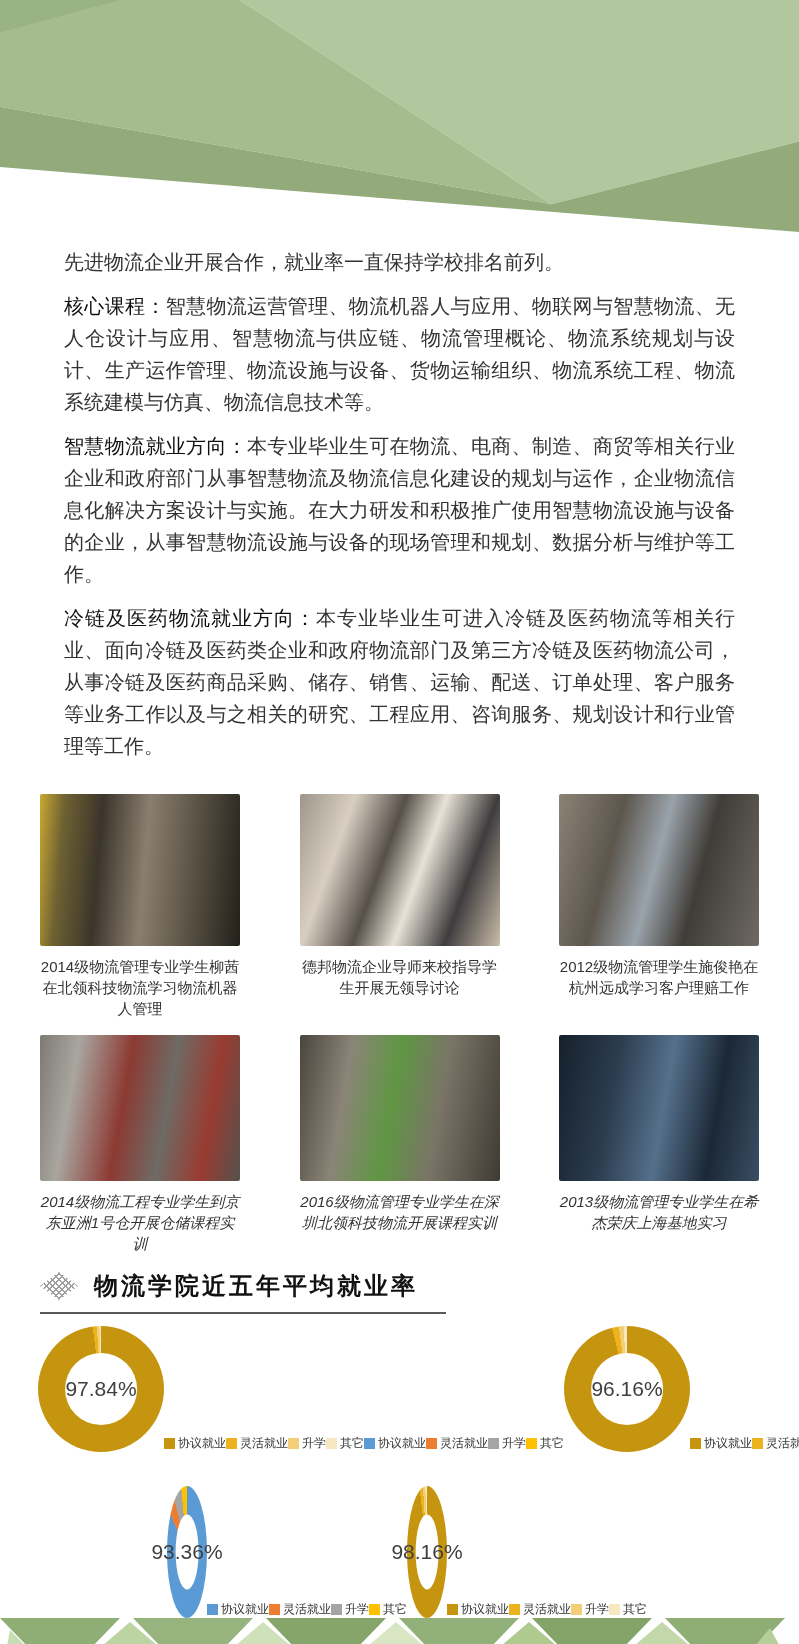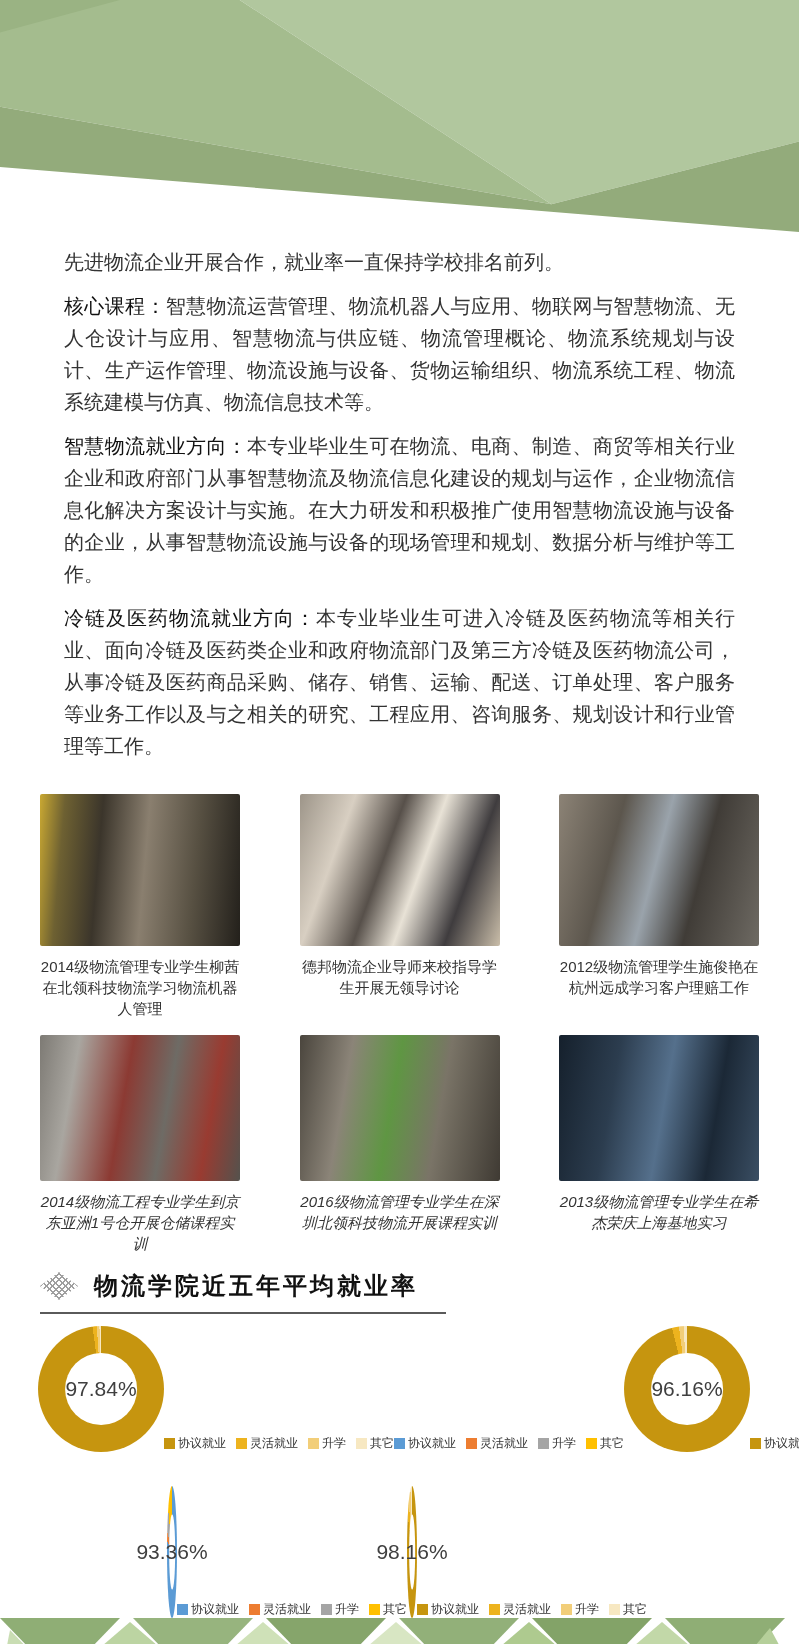--- a/index.html
+++ b/index.html
@@ -76,21 +76,21 @@
   .charts-row.r2 .chart-block { width: 240px; }
   .chart-block { display: flex; flex-direction: row; align-items: flex-end; }
   .donut { position: relative; width: 126px; height: 126px; border-radius: 50%; }
   .r2 .donut { width: 132px; height: 132px; }
   .hole {
     position: absolute; left: 50%; top: 50%; transform: translate(-50%,-50%);
     width: 57%; height: 57%; background: #fff; border-radius: 50%;
     display: flex; align-items: center; justify-content: center;
   }
   .pct { font-size: 21px; color: #3f3f3f; }
-  .legend { list-style: none; display: flex; justify-content: center; gap: 10px; margin-top: 12px; }
+  .legend { list-style: none; display: flex; justify-content: center; margin-top: 12px; }
   .legend-item { display: flex; align-items: center; gap: 3px; font-size: 12px; color: #333; white-space: nowrap; }
   .swatch { width: 11px; height: 11px; display: inline-block; flex: none; }
 
   
   .footer { margin-top: auto; flex: none; }
   .footer svg { display: block; }
   .black-bar { height: 5px; background: #0d0d0d; }
 </style>
 </head>
 <body>

